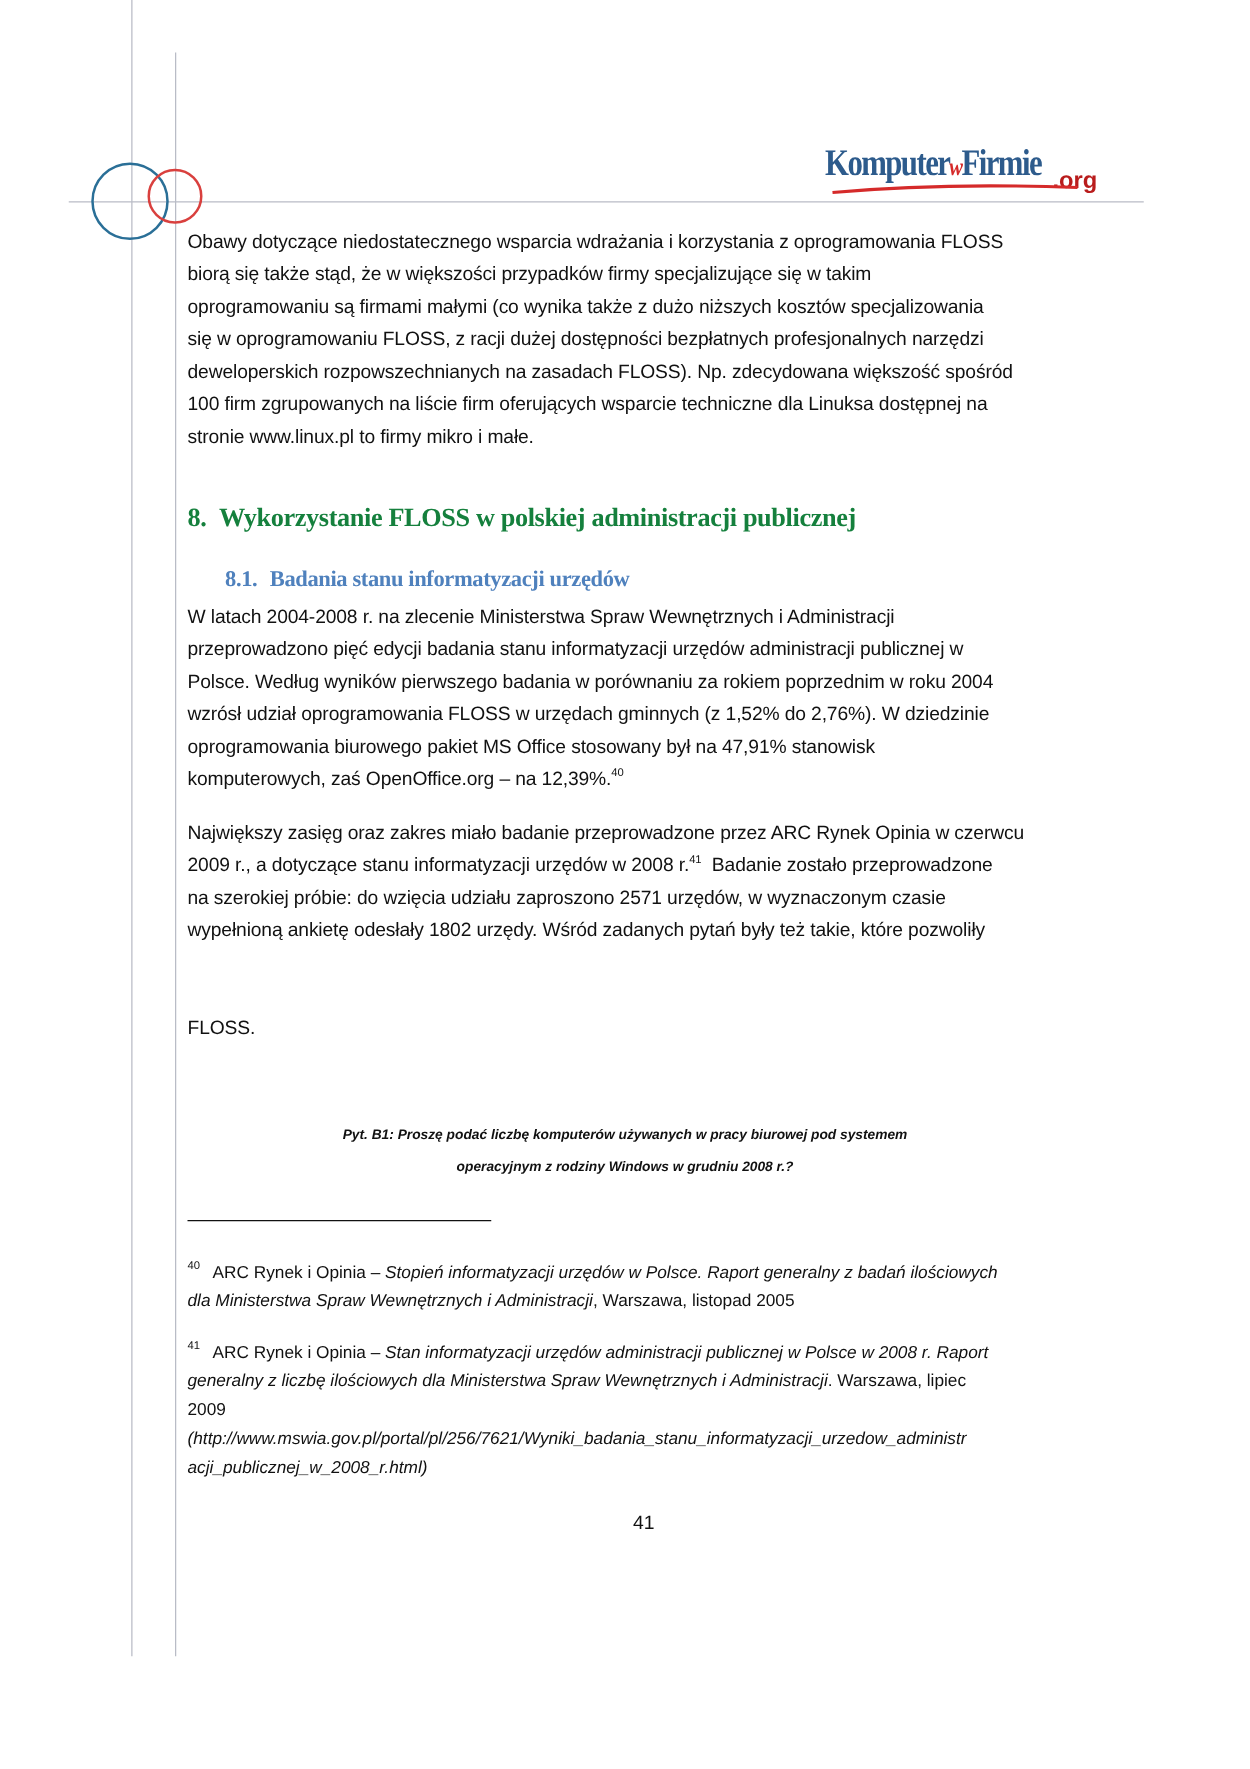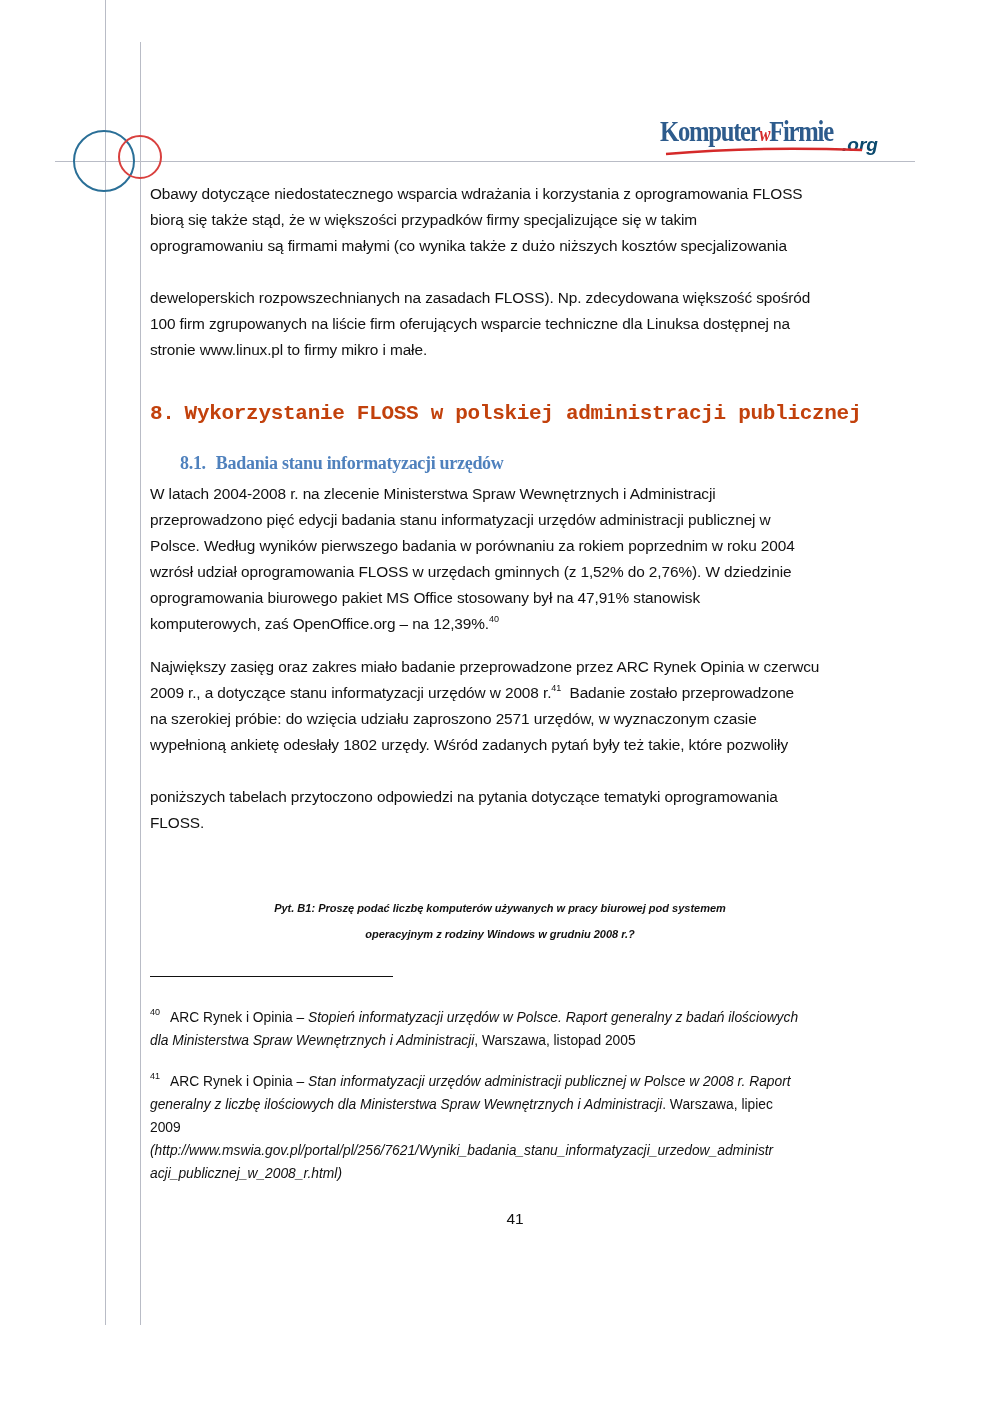--- a/index.html
+++ b/index.html
@@ -6,27 +6,27 @@
   body { width: 1000px; height: 1415px; position: relative; overflow: hidden;
          font-family: "Liberation Sans", sans-serif; color: #111; }
   .vline { position: absolute; width: 1px; background: #b9bcc6; }
   .hline { position: absolute; height: 1px; background: #b9bcc6; }
   .circle { position: absolute; border-radius: 50%; background: transparent; }
   .logo { position: absolute; left: 660px; top: 114px; width: 230px; height: 46px; }
   .logo .main { position: absolute; left: 0; top: 0; font-family: "Liberation Serif", serif;
                 font-weight: bold; font-size: 30px; color: #2d5b8c; letter-spacing: -1.5px;
                 transform: scaleX(0.82); transform-origin: left top; white-space: nowrap; }
   .logo .main .w { color: #d52a2a; font-style: italic; font-size: 20px; }
-  .logo .org { position: absolute; left: 182px; top: 20px; color: #0c4a6e; font-style: italic;
+  .logo .org { position: absolute; left: 182px; top: 20px; color: #b91c1c; 
                font-weight: bold; font-size: 19px; font-family: "Liberation Sans", sans-serif; }
   .logo .swoosh { position: absolute; left: 4px; top: 30px; width: 200px; height: 12px; }
   .content { position: absolute; left: 150px; width: 735px; }
   p.body { margin: 0; font-size: 15.4px; line-height: 26px; letter-spacing: -0.1px; }
-  h1 { position: absolute; left: 150px; top: 402px; margin: 0; font-family: Liberation Mono, monospace;
-       font-weight: bold; font-size: 21px; color: #c2410c; letter-spacing: -0.3px; white-space: nowrap; }
+  h1 { position: absolute; left: 150px; top: 402px; margin: 0; font-family: Liberation Serif, serif;
+       font-weight: bold; font-size: 21px; color: #15803d; letter-spacing: -0.3px; white-space: nowrap; }
   h1 .num { margin-right: 10px; }
   h2 { position: absolute; left: 180px; top: 453px; margin: 0; font-family: Liberation Serif, serif;
        font-weight: bold; font-size: 18px; color: #4f81bd; letter-spacing: -0.3px; white-space: nowrap; }
   h2 .num { margin-right: 10px; }
   sup { font-size: 9px; vertical-align: 7px; line-height: 0; }
   .question { position: absolute; left: 150px; top: 895px; width: 700px; font-size: 11px;
               font-weight: bold; font-style: italic; line-height: 26px; text-align: center; }
   .fn-rule { position: absolute; left: 150px; top: 976px; width: 243px; height: 1px; background: #111; }
   .footnote { position: absolute; left: 150px; width: 735px; font-size: 13.8px; line-height: 23px; }
   .footnote i { }
@@ -51,21 +51,21 @@
   <svg class="swoosh" viewBox="0 0 200 12">
     <path d="M2 10 Q 90 2 198 6" stroke="#d52a2a" stroke-width="2.5" fill="none"></path>
   </svg>
 </div>
 
 <div class="content" style="top:181px;">
   <p class="body">
     <span>Obawy dotyczące niedostatecznego wsparcia wdrażania i korzystania z oprogramowania FLOSS</span><br>
     <span>biorą się także stąd, że w większości przypadków firmy specjalizujące się w takim</span><br>
     <span>oprogramowaniu są firmami małymi (co wynika także z dużo niższych kosztów specjalizowania</span><br>
-    <br>
+    <span>się w oprogramowaniu FLOSS, z racji dużej dostępności bezpłatnych profesjonalnych narzędzi</span><br>
     <span>deweloperskich rozpowszechnianych na zasadach FLOSS). Np. zdecydowana większość spośród</span><br>
     <span>100 firm zgrupowanych na liście firm oferujących wsparcie techniczne dla Linuksa dostępnej na</span><br>
     <span>stronie www.linux.pl to firmy mikro i małe.</span>
   </p>
 </div>
 
 <h1>
   <span class="num">8.</span><span>Wykorzystanie FLOSS w polskiej administracji publicznej</span>
 </h1>
 
@@ -84,21 +84,21 @@
   </p>
 </div>
 
 <div class="content" style="top:654px;">
   <p class="body">
     <span>Największy zasięg oraz zakres miało badanie przeprowadzone przez ARC Rynek Opinia w czerwcu</span><br>
     <span>2009 r., a dotyczące stanu informatyzacji urzędów w 2008 r.</span><sup>41</sup><span style="white-space:pre">  Badanie zostało przeprowadzone</span><br>
     <span>na szerokiej próbie: do wzięcia udziału zaproszono 2571 urzędów, w wyznaczonym czasie</span><br>
     <span>wypełnioną ankietę odesłały 1802 urzędy. Wśród zadanych pytań były też takie, które pozwoliły</span><br>
     <br>
-    <span>poniższych tabelach przytoczono odpowiedzi na pytania dotyczące tematyki oprogramowania</span><br>
+    <br>
     <span>FLOSS.</span>
   </p>
 </div>
 
 <div class="question">
   <span>Pyt. B1: Proszę podać liczbę komputerów używanych w pracy biurowej pod systemem</span><br>
   <span>operacyjnym z rodziny Windows w grudniu 2008 r.?</span>
 </div>
 
 <div class="fn-rule"></div>

